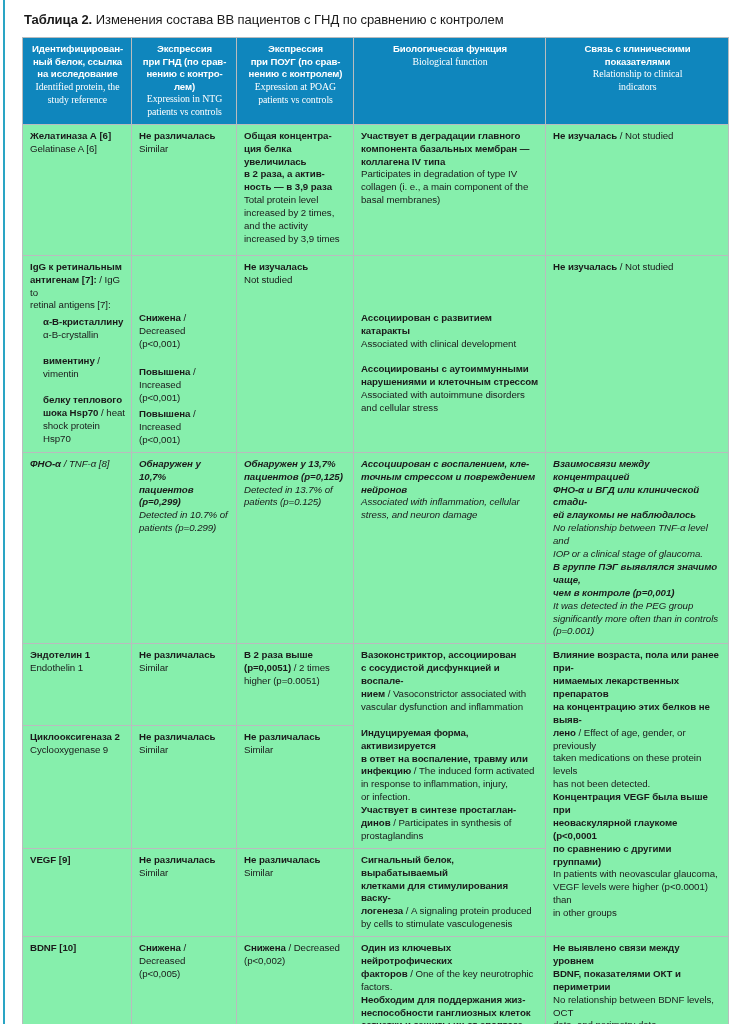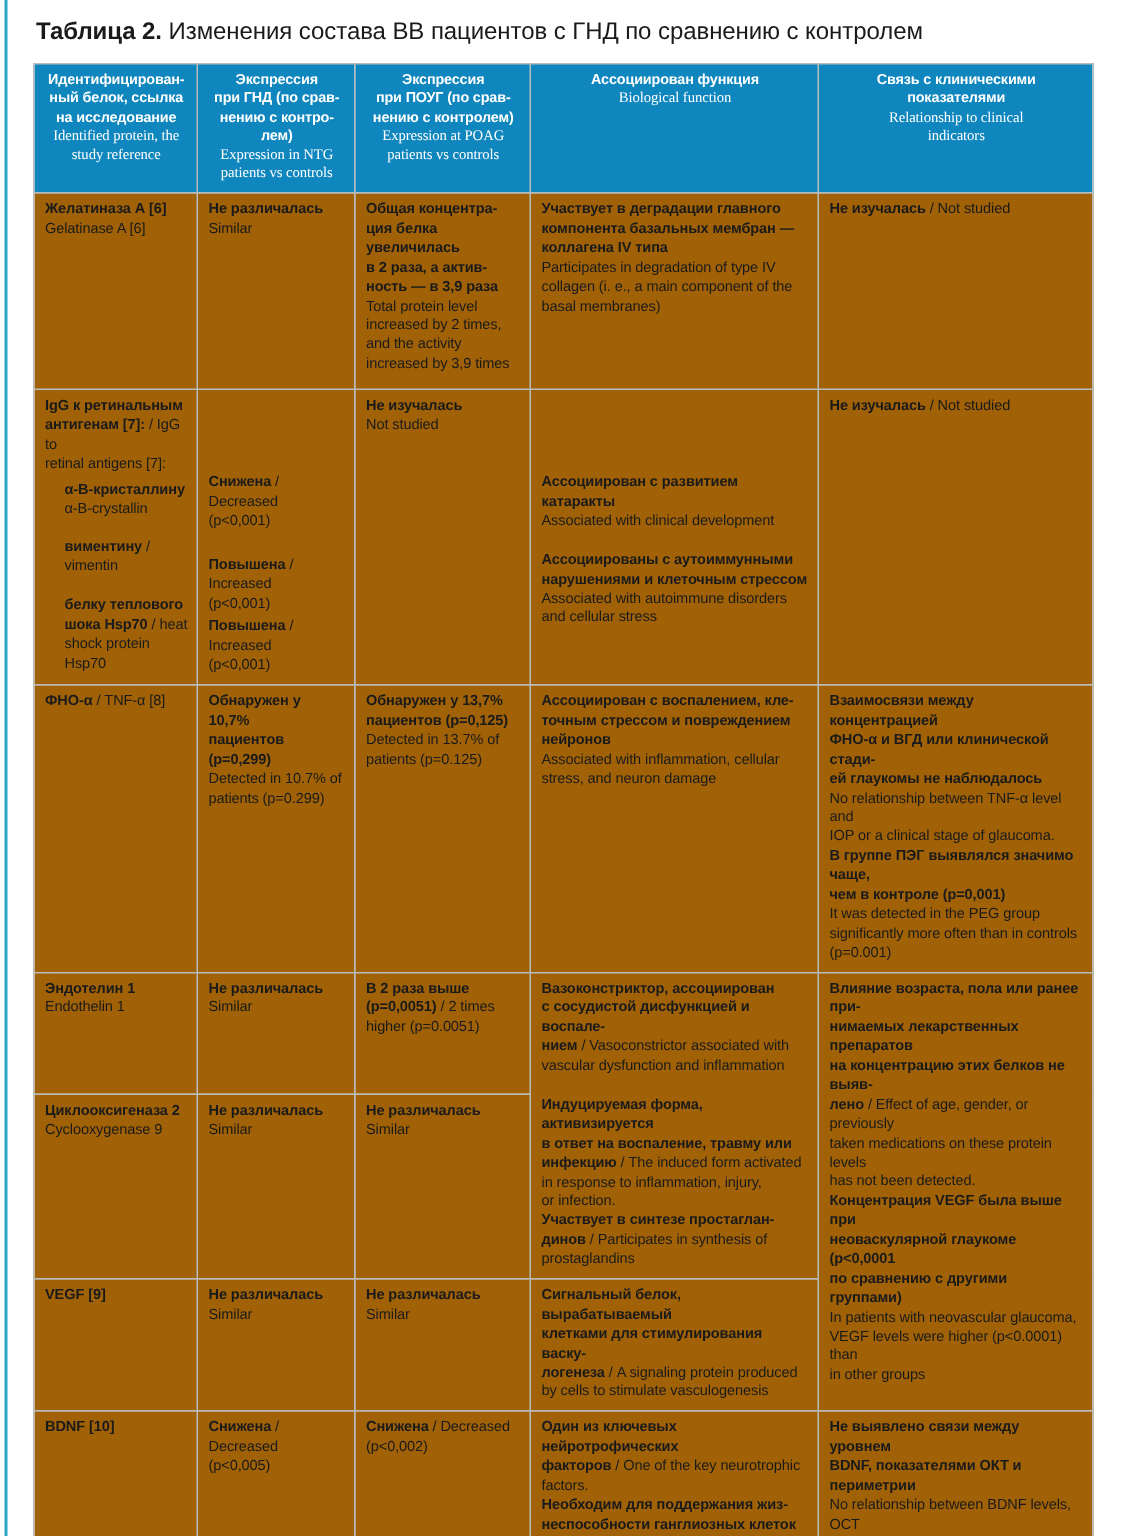--- a/index.html
+++ b/index.html
@@ -32,21 +32,21 @@
     left: 22px;
     top: 0;
     width: 706px;
   }
 
   .caption {
     padding: 11px 2px 0 2px;
     line-height: 1.42;
   }
   .caption-line {
-    font-size: 16px;
+    font-size: 13px;
     color: #1a1a1a;
     letter-spacing: -0.05px;
     margin-bottom: 2px;
   }
   .caption-line b { font-weight: bold; }
   .caption-line .light { font-weight: normal; }
 
   table.t2 {
     margin-top: 8px;
     border-collapse: collapse;
@@ -81,39 +81,39 @@
     font-weight: normal;
     font-size: 9.8px;
     letter-spacing: -0.05px;
     font-family: Liberation Serif, serif;
   }
 
   tbody td {
     font-size: 9.7px;
     line-height: 1.33;
     letter-spacing: -0.06px;
-    background: #a16207;
+    background: #86efac;
   }
   .blk { margin: 0 0 0 0; }
   .blk + .blk { margin-top: 9px; }
   .ru-b { font-weight: bold; }
   .en-n { font-weight: normal; }
   .indent { padding-left: 13px; display: block; }
 
   
   col.c1 { width: 109px; }
   col.c2 { width: 105px; }
   col.c3 { width: 117px; }
   col.c4 { width: 192px; }
   col.c5 { width: 183px; }
 
   
   tr.r-gelatinase td { height: 120px; }
   tr.r-igg td       { height: 160px; }
-  tr.r-tnf td       { height: 143px; }
+  tr.r-tnf td       { height: 143px; font-style: italic; }
   tr.r-et1 td       { height: 69px; }
   tr.r-cox2 td      { height: 110px; }
   tr.r-vegf td      { height: 74px; }
   tr.r-bdnf td      { height: 143px; }
 </style>
 </head>
 <body>
 
 <div class="page-edge-rule"></div>
 
@@ -140,21 +140,21 @@
         </th>
         <th>
           <span class="ru">Экспрессия<br>при ГНД (по срав-<br>нению с контро-<br>лем)</span>
           <span class="en">Expression in NTG<br>patients vs controls</span>
         </th>
         <th>
           <span class="ru">Экспрессия<br>при ПОУГ (по срав-<br>нению с контролем)</span>
           <span class="en">Expression at POAG<br>patients vs controls</span>
         </th>
         <th>
-          <span class="ru">Ассоциирован функция</span>
+          <span class="ru">Биологическая функция</span>
           <span class="en">Biological function</span>
         </th>
         <th>
           <span class="ru">Связь с клиническими<br>показателями</span>
           <span class="en">Relationship to clinical<br>indicators</span>
         </th>
       </tr>
     </thead>
 
     <tbody>

